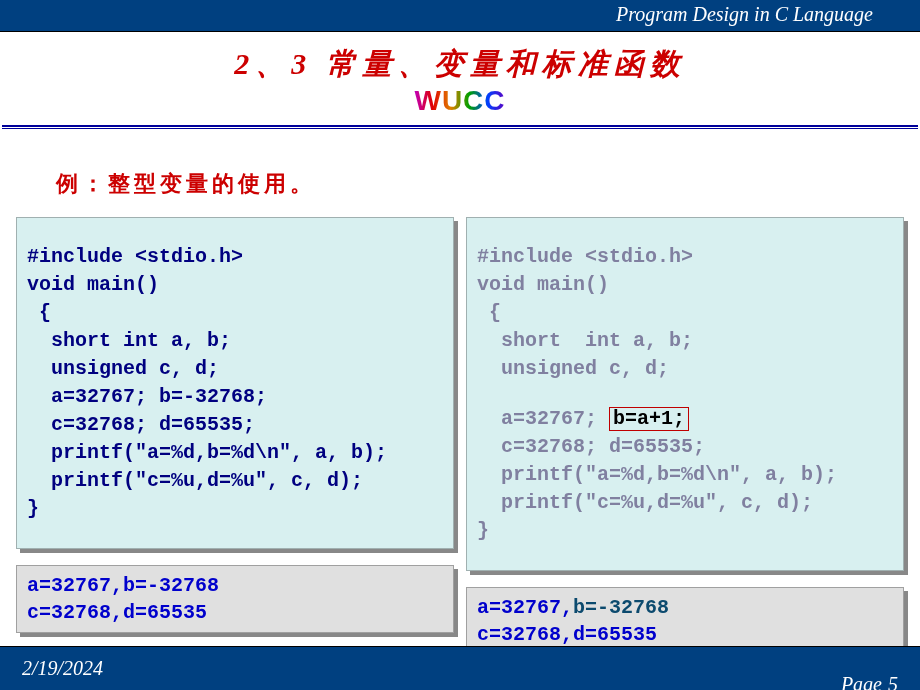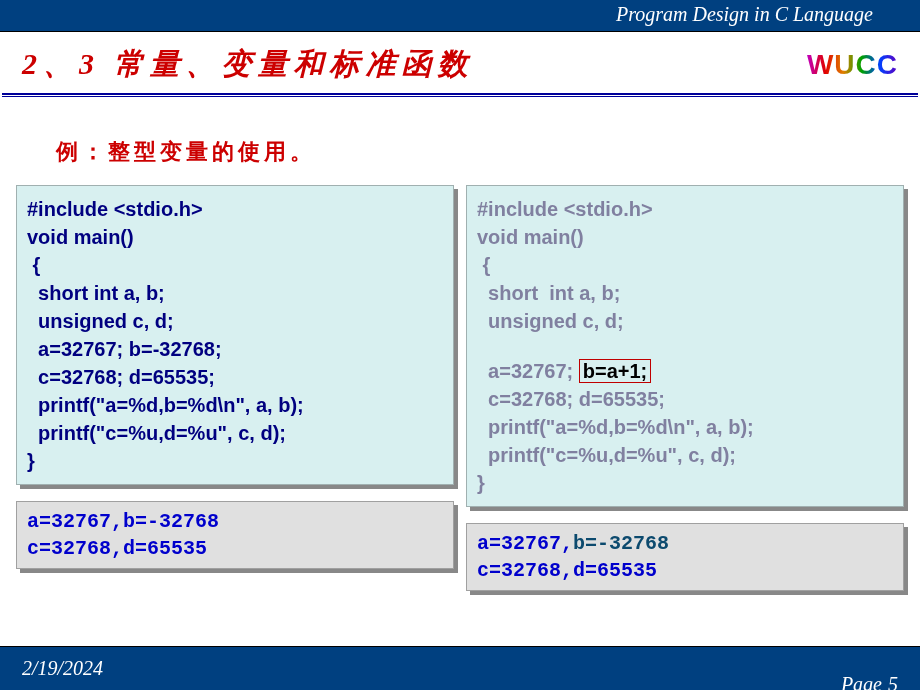--- a/index.html
+++ b/index.html
@@ -19,20 +19,21 @@
     padding: 3px 47px 0 0;
     font-style: italic;
     font-size: 20px;
     border-bottom: 1px solid #000;
   }
   .title-row {
     display: flex;
     justify-content: space-between;
     align-items: center;
     padding: 12px 22px 8px 22px;
+    flex-direction: column;
   }
   .section-title {
     color: #cc0000;
     font-size: 30px;
     font-weight: bold;
     font-style: italic;
     letter-spacing: 6px;
     font-family: "SimSun", "KaiTi", serif;
   }
   .logo {
@@ -62,22 +63,22 @@
   .columns {
     display: flex;
     gap: 12px;
     padding: 0 16px;
   }
   .col { flex: 1; }
   .code-box {
     background: #d8f0f0;
     border: 1px solid #a0b0b0;
     box-shadow: 4px 4px 0 #888;
-    padding: 9px 10px;
-    font-family: Liberation Sans, sans-serif;
+    padding: 25px 10px;
+    font-family: Liberation Mono, monospace;
     font-size: 20px;
     line-height: 1.4;
     white-space: pre;
     position: relative;
   }
   .code-left { color: #000080; font-weight: bold; }
   .code-right { color: #8080a0; font-weight: bold; }
   .output-box {
     margin-top: 16px;
     background: #e0e0e0;

